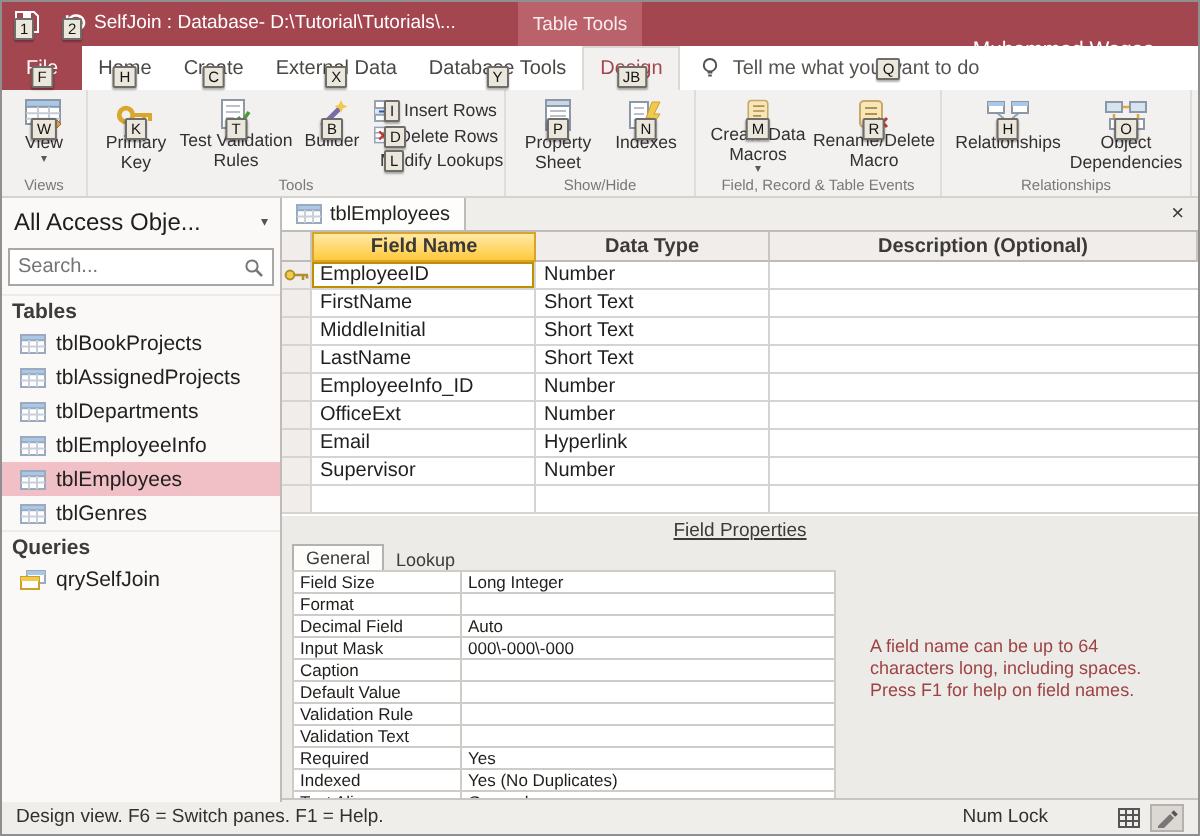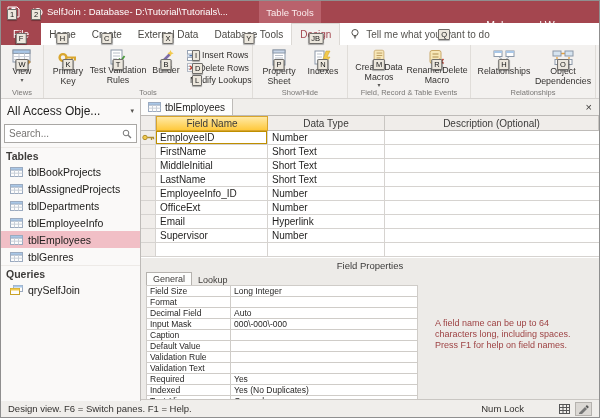--- a/index.html
+++ b/index.html
@@ -68,34 +68,34 @@
   
   .doc { position:absolute; left:140px; top:98px; right:0; height:302px; background:#EDEBE8; }
   .doctabs { position:absolute; top:0; left:0; right:0; height:17px; background:#F0EEEB;
              border-bottom:1px solid #BEBBB8; display:flex; align-items:stretch; }
   .doctab { display:flex; align-items:center; gap:4px; padding:0 7px; background:#FDFDFC;
             border-right:1px solid #BEBBB8; font-size:10px; color:#201F1E; }
   .doc-close { margin-left:auto; align-self:center; font-size:11px; color:#3E3C3A; padding:0 7px; }
 
   .grid { position:absolute; top:17px; left:0; right:0; height:142px; background:#fff; font-size:10px; }
   .grow { display:flex; height:14px; }
-  .grow.header { height:15px; }
+  .grow.header { height:15px;font-weight:bold; }
   .gc { border-right:1px solid #D6D3D0; border-bottom:1px solid #D6D3D0; display:flex; align-items:center;
         padding:0 4px; overflow:hidden; white-space:nowrap; color:#201F1E; }
   .gc.rsel { width:15px; background:#F0EDEA; padding:0; justify-content:center; }
   .gc.fld { width:112px; }
   .gc.typ { width:117px; }
   .gc.dsc { flex:1; border-right:none; }
   .header .gc { background:#F0EDEA; justify-content:center; color:#3B3A39;
                 border-bottom:1px solid #BEBBB8; border-right:1px solid #C9C6C2; }
   .header .gc.fld { background:linear-gradient(180deg,#FFE9A6,#FFC93C); border:1px solid #D8A52C; }
   .cell-current { box-shadow: inset 0 0 0 1px #BF8F00; }
 
   .fp-caption { position:absolute; top:159px; left:0; right:0; height:14px; background:#EDEBE8;
-                display:flex; align-items:center; justify-content:center; font-size:9.5px; color:#3B3A39; }
+                display:flex; align-items:center; justify-content:center; font-size:9.5px; color:#3B3A39;text-decoration:underline; }
   .fp { position:absolute; top:173px; left:0; right:0; bottom:0; background:#EDEBE8; padding:0 0 0 5px; }
   .fp-tabs { display:flex; height:13px; font-size:9px; color:#3E3C3A; align-items:flex-end; }
   .fp-tab { padding:0 6px; }
   .fp-tab.active { background:#FDFDFC; border:1px solid #B5B2AE; border-bottom:none; height:13px;
                    display:flex; align-items:center; }
   .fp-table { border-collapse:collapse; table-layout:fixed; width:272px; background:#fff; }
   .fp-table td { border:1px solid #CFCCC8; font-size:8.5px; height:10px; padding:0 3px; white-space:nowrap;
                  overflow:hidden; color:#201F1E; }
   td.pname { width:84px; }
   .fp-help { position:absolute; right:12px; top:46px; width:152px; font-size:9px; line-height:11px; color:#9E4344; }

